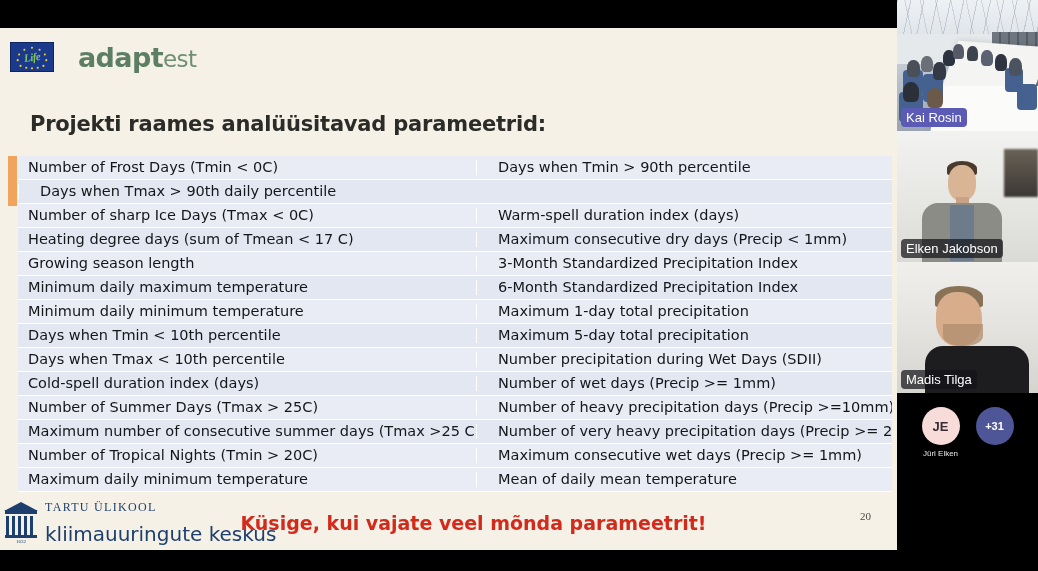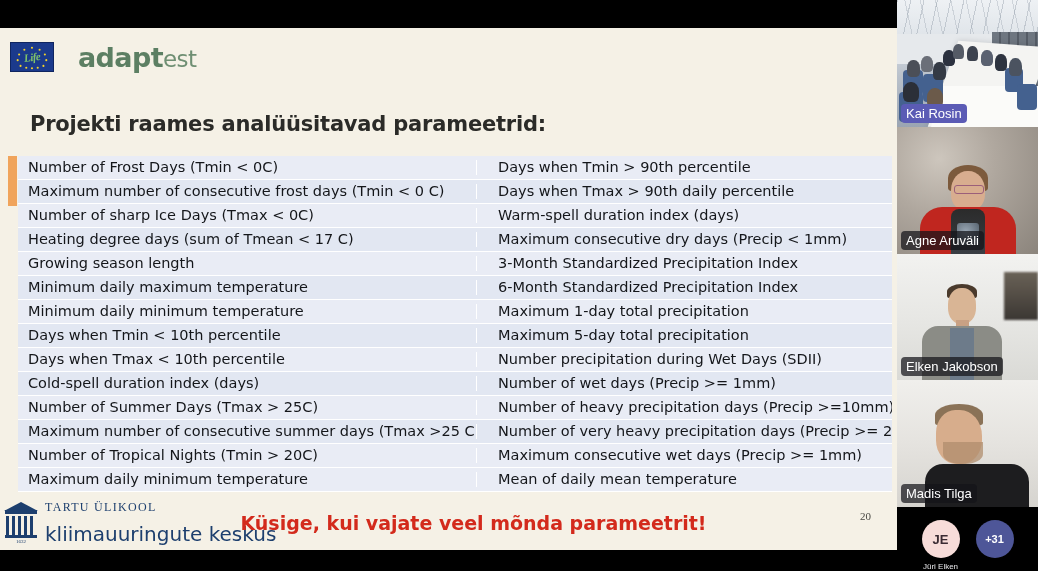--- a/index.html
+++ b/index.html
@@ -256,21 +256,20 @@
     <div class="slide-title">Projekti raames analüüsitavad parameetrid:</div>
 
     <div class="param-table">
       <div class="accent-bar"></div>
       <div class="rows" id="rows-host">
           <div class="prow odd">
             <div class="cell left">Number of Frost Days (Tmin &lt; 0C)</div>
             <div class="cell right">Days when Tmin &gt; 90th percentile</div>
           </div>
           <div class="prow even">
-            <div class="cell left">Maximum number of consecutive frost days (Tmin &lt; 0 C)</div>
             <div class="cell right">Days when Tmax &gt; 90th daily percentile</div>
           </div>
           <div class="prow odd">
             <div class="cell left">Number of sharp Ice Days (Tmax &lt; 0C)</div>
             <div class="cell right">Warm-spell duration index (days)</div>
           </div>
           <div class="prow even">
             <div class="cell left">Heating degree days (sum of Tmean &lt; 17 C)</div>
             <div class="cell right">Maximum consecutive dry days (Precip &lt; 1mm)</div>
           </div>
@@ -361,30 +360,20 @@
         <div class="p" style="left:70px; top:46px; width:11px;height:15px;background:#3c424e;"></div>
         <div class="p" style="left:84px; top:50px; width:12px;height:16px;background:#5a6170;"></div>
         <div class="p" style="left:98px; top:54px; width:12px;height:17px;background:#2e3440;"></div>
         <div class="p" style="left:112px;top:58px; width:13px;height:18px;background:#4b5360;"></div>
         <div class="p" style="left:6px;  top:82px; width:16px;height:20px;background:#2b2f38;"></div>
         <div class="p" style="left:30px; top:88px; width:16px;height:20px;background:#6b5a4a;"></div>
       </div>
       <div class="namebadge speaking">Kai Rosin</div>
     </div>
 
-    <div class="tile t2">
-      <div class="blur"></div>
-      <div class="hair"></div>
-        <div class="head"></div>
-        <div class="glasses"></div>
-      <div class="body"></div>
-        <div class="shirt"></div>
-        <div class="print"></div>
-      <div class="namebadge">Agne Aruväli</div>
-    </div>
 
     <div class="tile t3">
       <div class="dark"></div>
       <div class="hair"></div>
         <div class="head"></div>
         <div class="neck"></div>
       <div class="jacket"></div>
         <div class="shirt"></div>
       <div class="namebadge">Elken Jakobson</div>
     </div>

